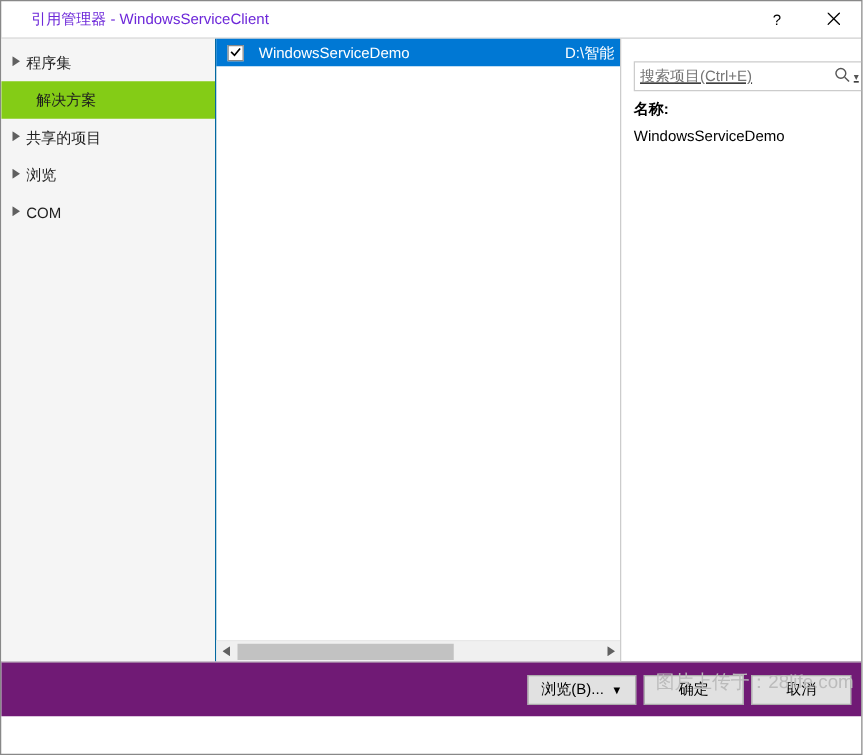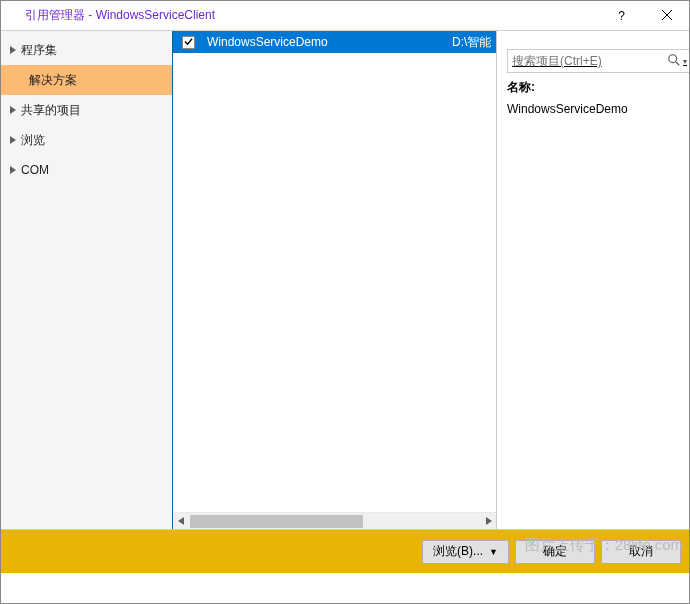--- a/index.html
+++ b/index.html
@@ -7,21 +7,21 @@
     
     .titlebar { height: 30px; display: flex; align-items: center; padding: 0 0 0 8px; border-bottom: 1px solid #d0d0d0; }
     .titlebar-title { flex: 1; color: #6d28d9; margin-left: 16px; }
     .titlebar-btn { width: 45px; height: 30px; display: flex; align-items: center; justify-content: center; color: #000; cursor: pointer; }
     .titlebar-btn svg { width: 10px; height: 10px; }
     
     .content { display: flex; height: 498px; }
     
     .sidebar { width: 172px; background: #f5f5f5; border-right: 1px solid #0369a1; padding-top: 4px; }
     .sidebar-item { height: 30px; display: flex; align-items: center; padding-left: 8px; cursor: pointer; color: #1e1e1e; }
-    .sidebar-item.selected { background: #fdba74; }
+    .sidebar-item.selected { background: #84cc16; }
     .sidebar-item.sub { padding-left: 28px; }
     .sidebar-item .arrow { width: 12px; display: inline-block; color: #555; font-size: 10px; }
     .sidebar-item .arrow.down svg { transform: rotate(0deg); }
     .sidebar-item .arrow svg { width: 8px; height: 8px; }
     
     .main { flex: 1; display: flex; flex-direction: column; border-right: 1px solid #ccc; }
     .search-row { height: 34px; display: flex; align-items: flex-end; padding: 4px 6px; text-decoration: underline; }
     .search-box { flex: 1; height: 24px; border: 1px solid #ccc; display: flex; align-items: center; padding: 0 4px; }
     .search-input { flex: 1; border: none; outline: none; color: #666; background: transparent; }
     .search-icon { color: #555; }
@@ -42,21 +42,21 @@
     .scrollbar-h { height: 17px; background: #f0f0f0; border-top: 1px solid #e8e8e8; display: flex; align-items: center; }
     .scroll-btn { width: 17px; height: 17px; display: flex; align-items: center; justify-content: center; color: #606060; }
     .scroll-btn svg { width: 8px; height: 8px; }
     .scroll-track { flex: 1; height: 17px; position: relative; }
     .scroll-thumb { position: absolute; left: 0; top: 2px; height: 13px; width: 60%; background: #c2c2c2; }
     
     .details { width: 192px; padding: 8px 10px; }
     .details-label { font-weight: bold; color: #000; margin-top: 32px; }
     .details-value { color: #000; margin-top: 6px; }
     
-    .footer { height: 44px; border-top: 1px solid #ccc; display: flex; align-items: center; justify-content: flex-end; padding: 0 8px; gap: 6px; background: #eab308; }
+    .footer { height: 44px; border-top: 1px solid #ccc; display: flex; align-items: center; justify-content: flex-end; padding: 0 8px; gap: 6px; background: #701a75; }
     .btn { min-width: 80px; height: 24px; border: 1px solid #adadad; background: #e1e1e1; display: flex; align-items: center; justify-content: center; cursor: pointer; padding: 0 10px; }
     .btn .drop { margin-left: 6px; font-size: 9px; }
     
     .watermark { position: absolute; right: 6px; bottom: 48px; font-size: 15px; color: #bbb; pointer-events: none; }
   </style>
 </head>
 <body>
 
 <div class="titlebar">
   <span class="titlebar-title">引用管理器 - WindowsServiceClient</span>

